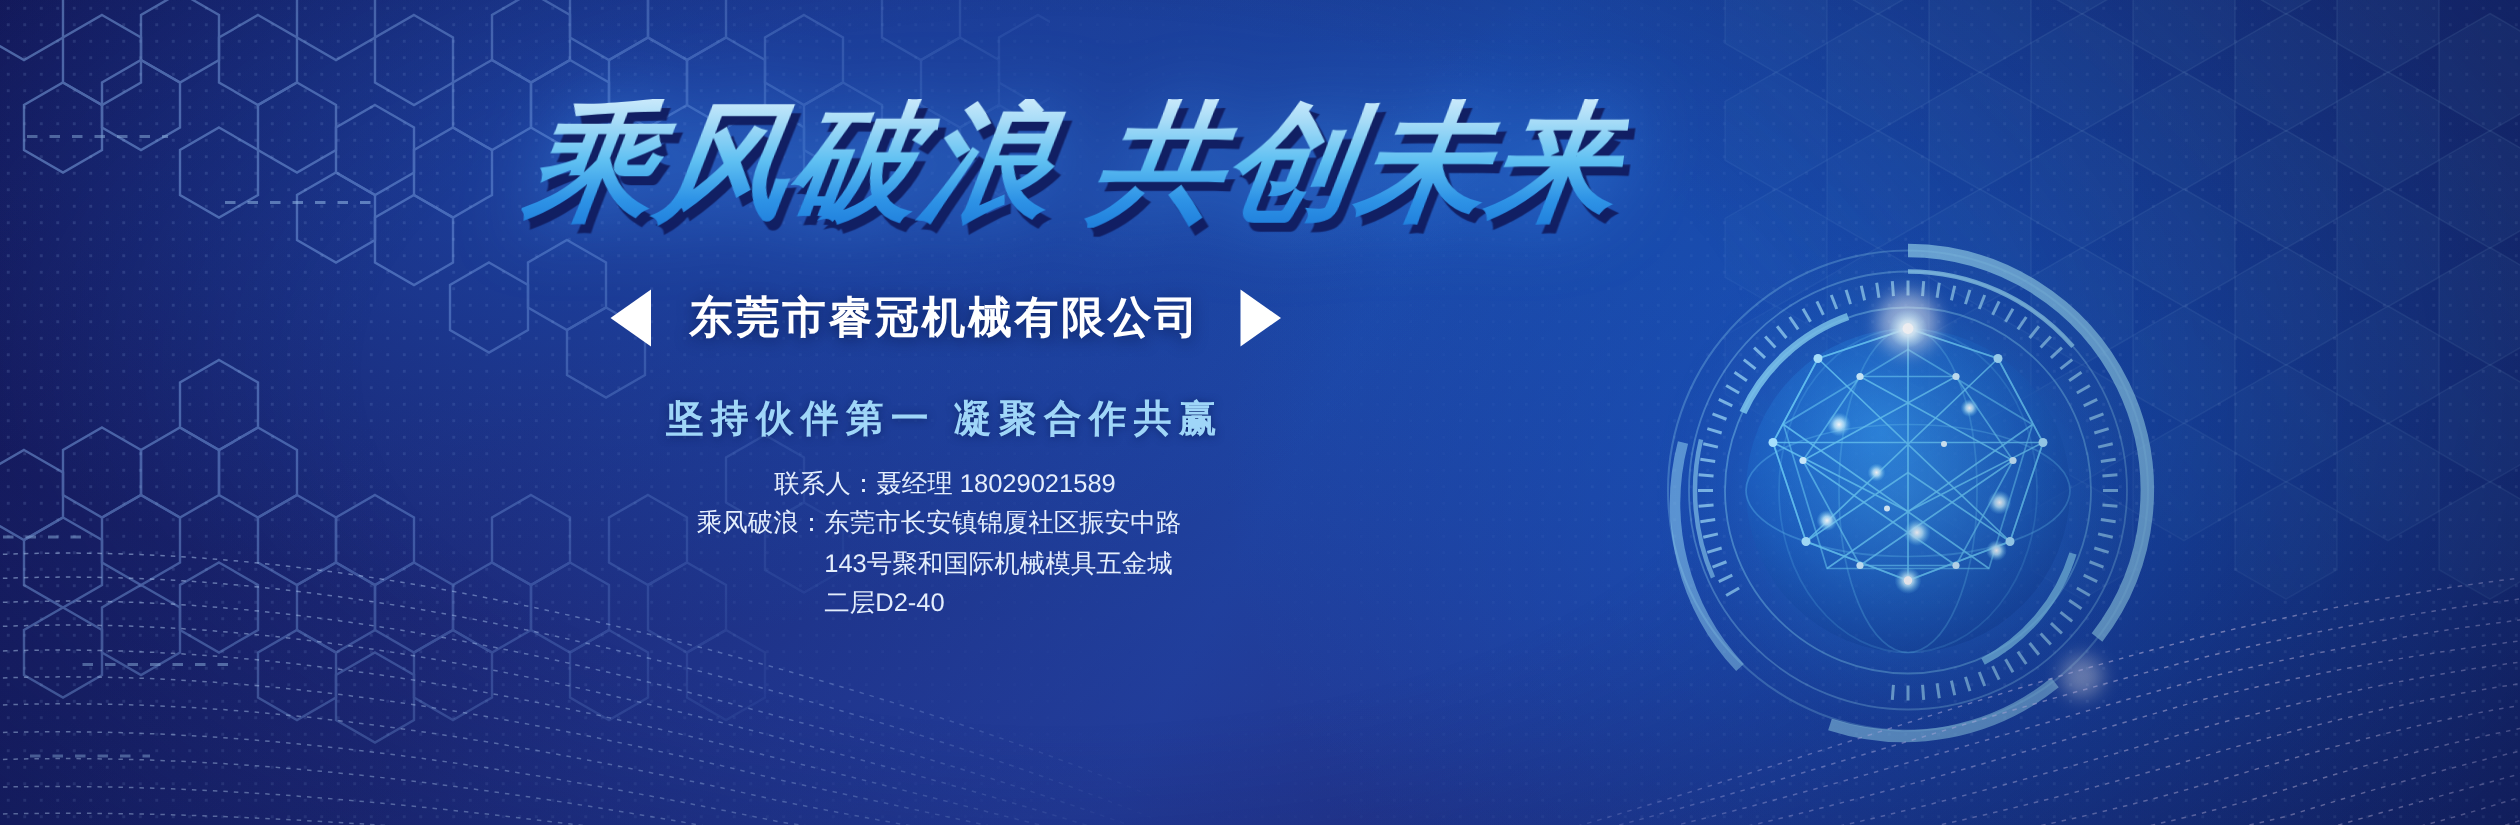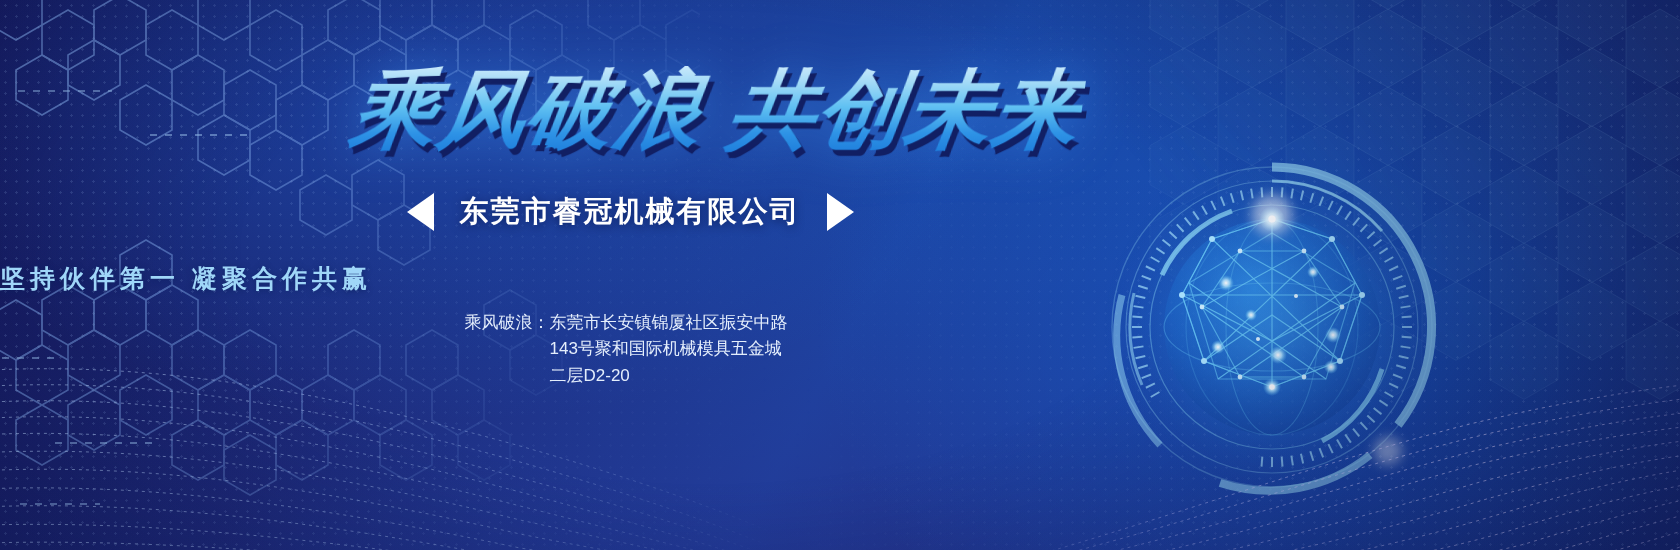--- a/index.html
+++ b/index.html
@@ -49,21 +49,21 @@
   .tri{width:0;height:0;border-top:19px solid transparent;border-bottom:19px solid transparent;}
   .tri.left{border-right:27px solid #ffffff;}
   .tri.right{border-left:27px solid #ffffff;}
   #company-name{
     font-size:29px;font-weight:bold;color:#ffffff;letter-spacing:2px;white-space:nowrap;
     text-shadow:0 2px 10px rgba(6,20,70,.65);
   }
 
   
   #slogan{
-    position:absolute;left:0;right:0;top:262px;text-align:left;padding-right:420px;
+    position:absolute;left:0;right:0;top:262px;text-align:center;padding-right:420px;
     font-size:25px;font-weight:bold;color:#9fd6f8;letter-spacing:5px;white-space:nowrap;
     text-shadow:0 1px 6px rgba(10,30,90,.7);
   }
 
   
   #contact{
     position:absolute;left:0;right:0;top:310px;padding-right:420px;
     display:flex;flex-direction:column;align-items:center;
     color:#e4eefc;font-size:17px;line-height:1.55;
   }
@@ -458,19 +458,23 @@
 
   <div id="company-row">
     <span class="tri left"></span>
     <span id="company-name">东莞市睿冠机械有限公司</span>
     <span class="tri right"></span>
   </div>
 
   <div id="slogan">坚持伙伴第一 凝聚合作共赢</div>
 
   <div id="contact">
+    <div class="c-row" id="person-row">
+      <span class="c-label">联系人：</span>
+      <span class="c-val">聂经理 18029021589</span>
+    </div>
     <div class="c-row" id="addr-row">
       <span class="c-label">乘风破浪：</span>
-      <span class="c-val">东莞市长安镇锦厦社区振安中路143号聚和国际机械模具五金城二层D2-20</span>
+      <span class="c-val">东莞市长安镇锦厦社区振安中路143号聚和国际机械模具五金城二层D2-40</span>
     </div>
   </div>
 
 </div>
 
 </body></html>

